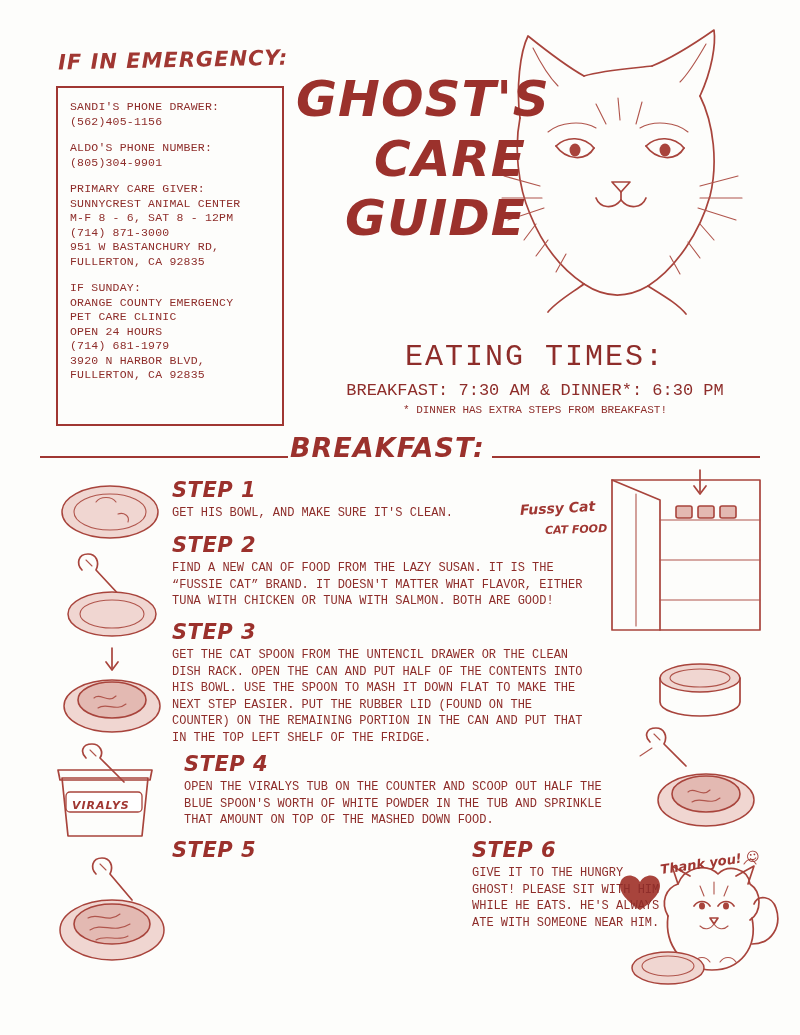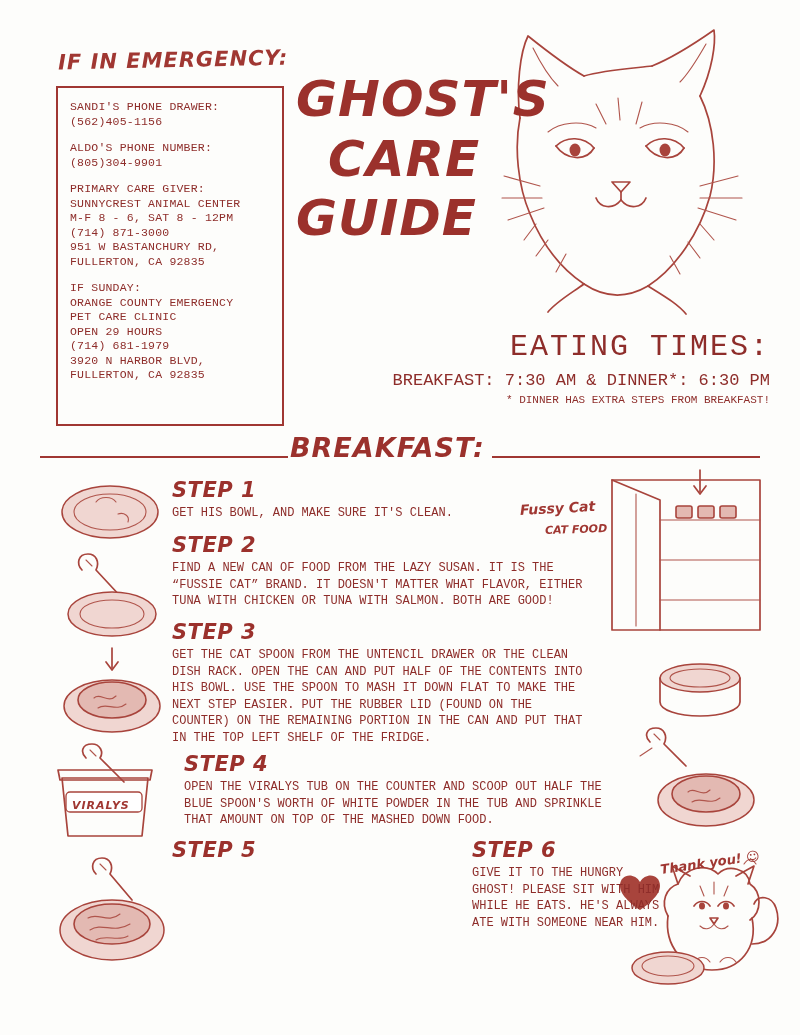--- a/index.html
+++ b/index.html
@@ -62,39 +62,40 @@
     color: #8e2d2a;
     white-space: nowrap;
   }
 
   
   #title-block {
     position: absolute;
     left: 296px;
     top: 76px;
     width: 230px;
+    text-align: right;
   }
   #title-block .tline {
     font-family: "DejaVu Sans", sans-serif;
     font-weight: bold;
     font-style: italic;
     color: #9b312c;
     line-height: 0.95;
   }
   #title-line-1 { font-size: 50px; letter-spacing: 1px; }
   #title-line-2 { font-size: 50px; letter-spacing: 1px; margin-top: 12px; margin-left: 32px;}
   #title-line-3 { font-size: 50px; letter-spacing: 1px; margin-top: 12px;}
 
   
   #eating-times {
     position: absolute;
     left: 300px;
-    top: 330px;
+    top: 340px;
     width: 470px;
-    text-align: right;
+    text-align: center;
   }
   #eating-title {
     font-size: 30px;
     letter-spacing: 2px;
     color: #8e2d2a;
     font-family: "Liberation Mono", monospace;
   }
   #eating-sub {
     font-size: 17px;
     margin-top: 7px;
@@ -352,21 +353,21 @@
       <div class="line mono">SUNNYCREST ANIMAL CENTER</div>
       <div class="line mono">M-F 8 - 6, SAT 8 - 12PM</div>
       <div class="line mono">(714) 871-3000</div>
       <div class="line mono">951 W BASTANCHURY RD,</div>
       <div class="line mono">FULLERTON, CA 92835</div>
     </div>
     <div class="blk">
       <div class="line mono">IF SUNDAY:</div>
       <div class="line mono">ORANGE COUNTY EMERGENCY</div>
       <div class="line mono">PET CARE CLINIC</div>
-      <div class="line mono">OPEN 29 HOURS</div>
+      <div class="line mono">OPEN 24 HOURS</div>
       <div class="line mono"> (714) 681-1979</div>
       <div class="line mono">3920 N HARBOR BLVD,</div>
       <div class="line mono">FULLERTON, CA 92835</div>
     </div>
   </div>
 
   <div id="title-block">
     <div class="tline" id="title-line-1">GHOST'S</div>
     <div class="tline" id="title-line-2">CARE</div>
     <div class="tline" id="title-line-3">GUIDE</div>

